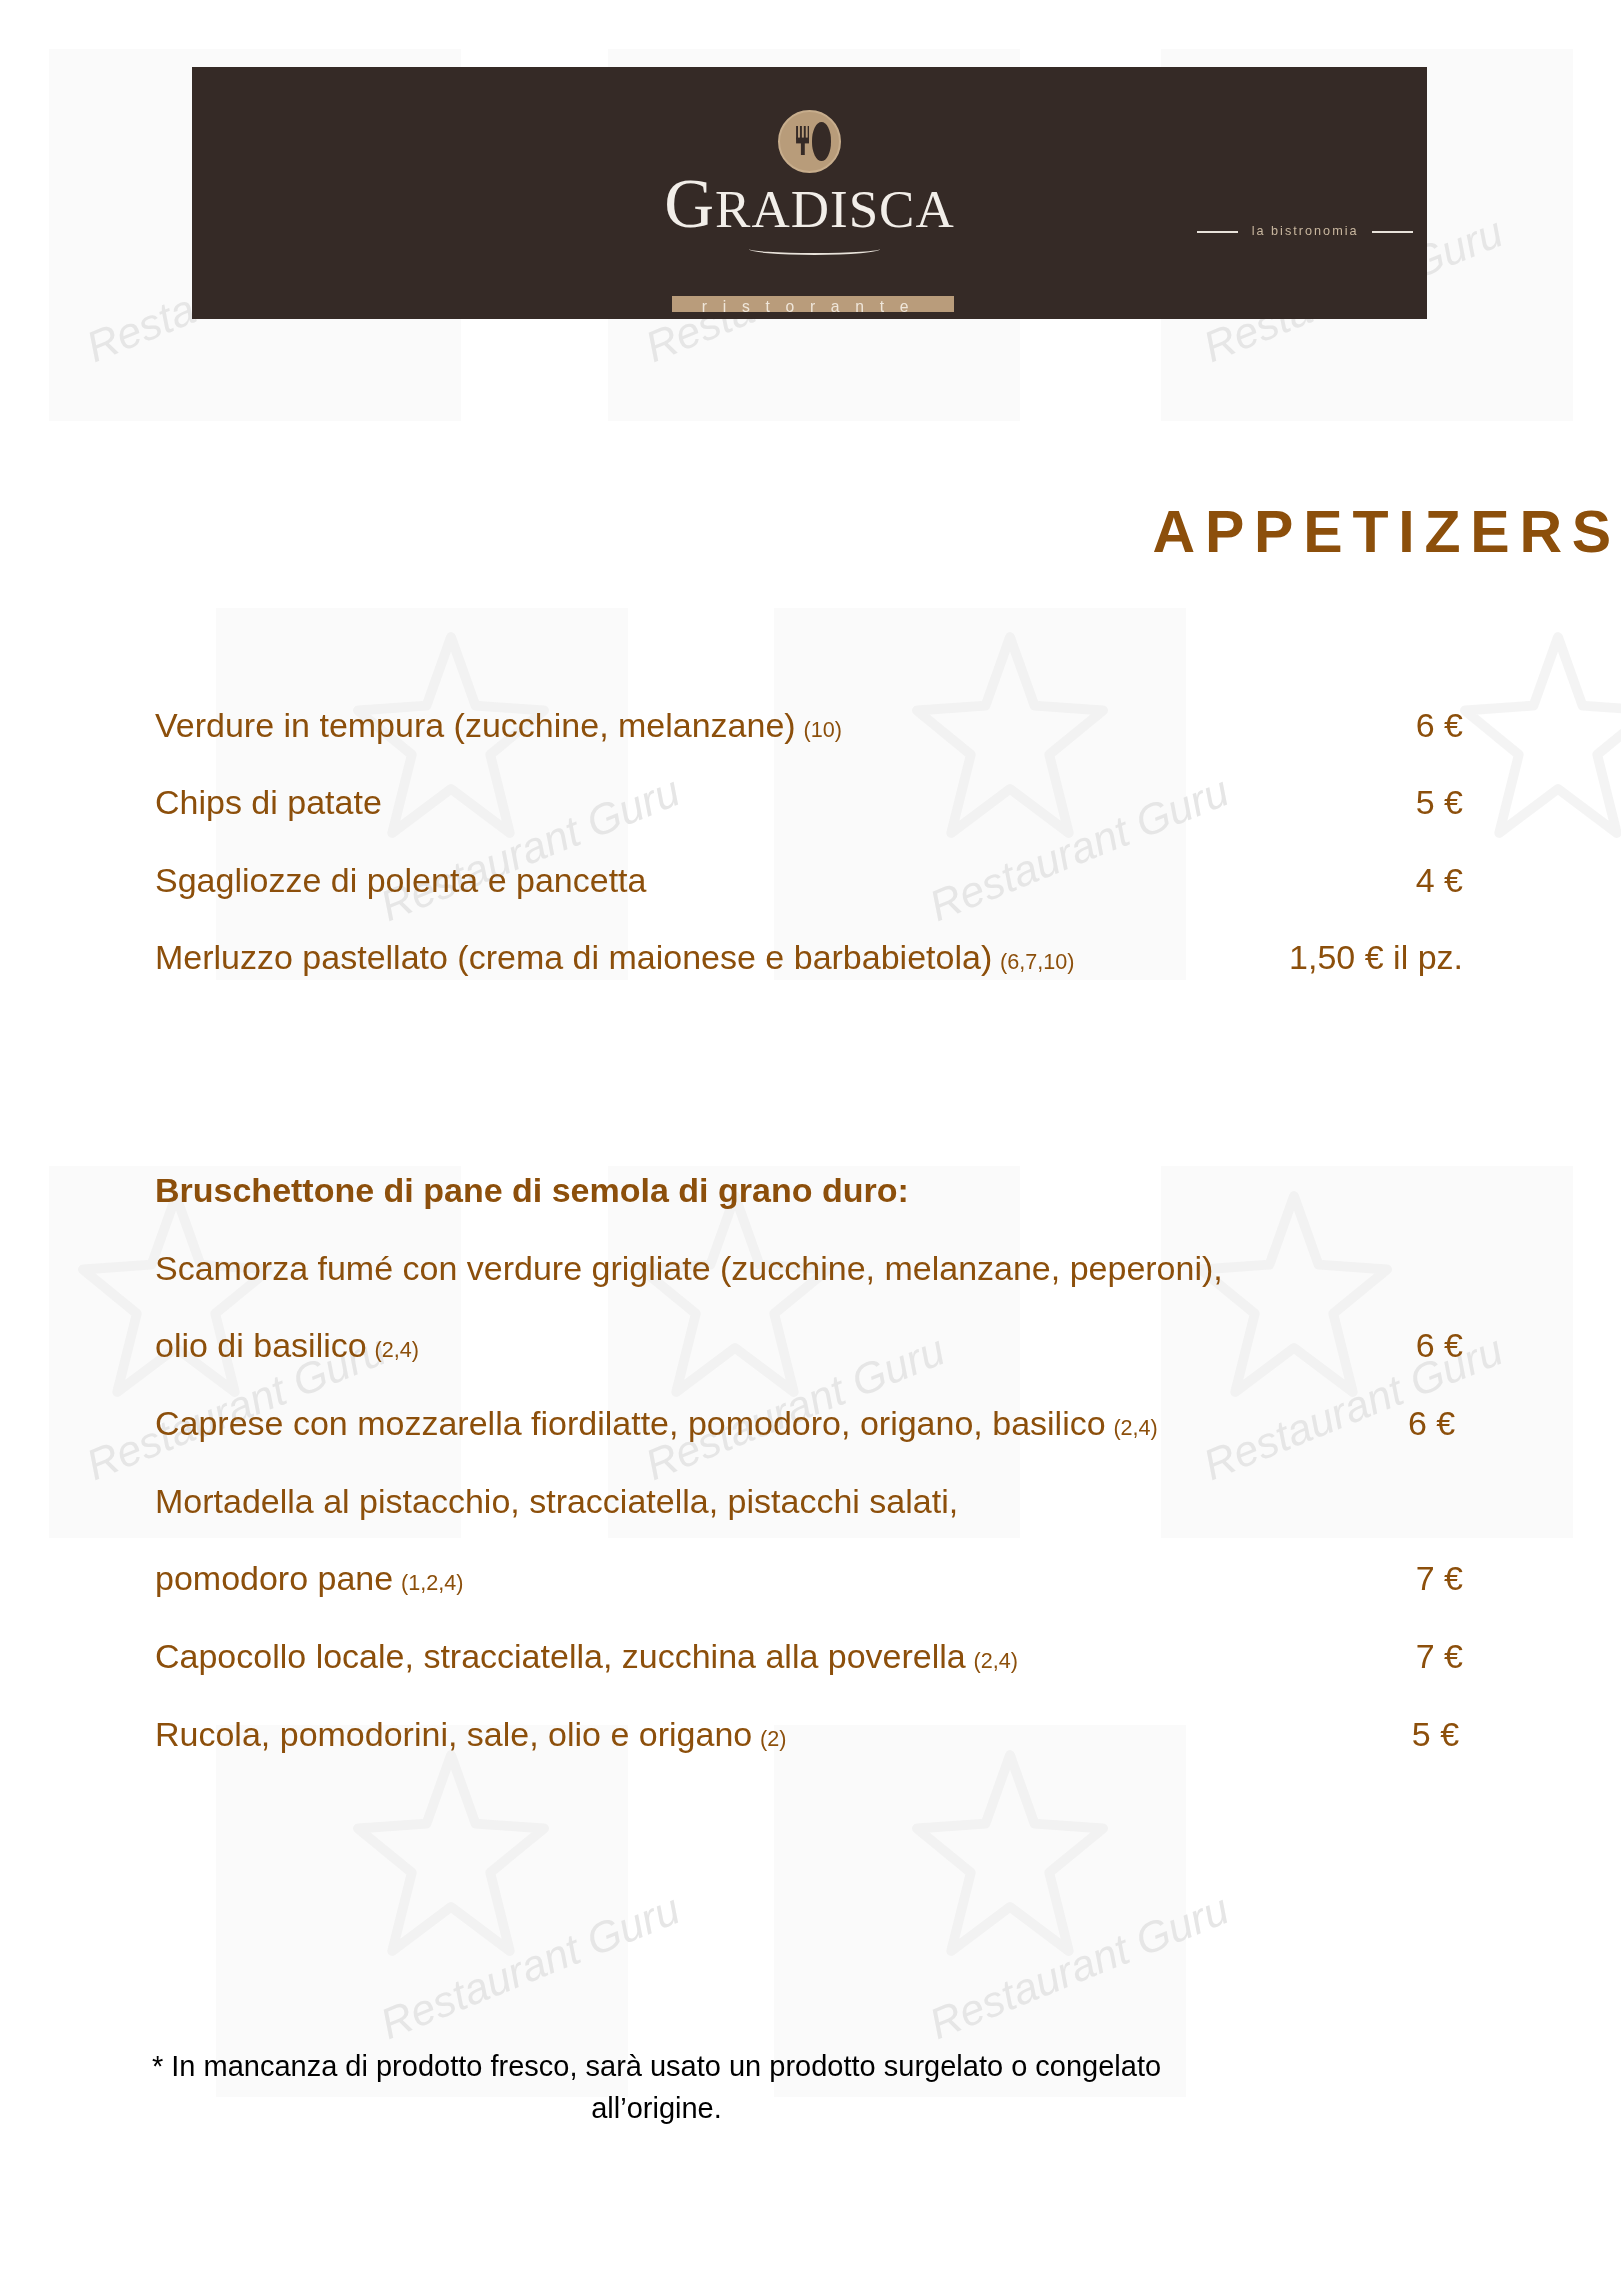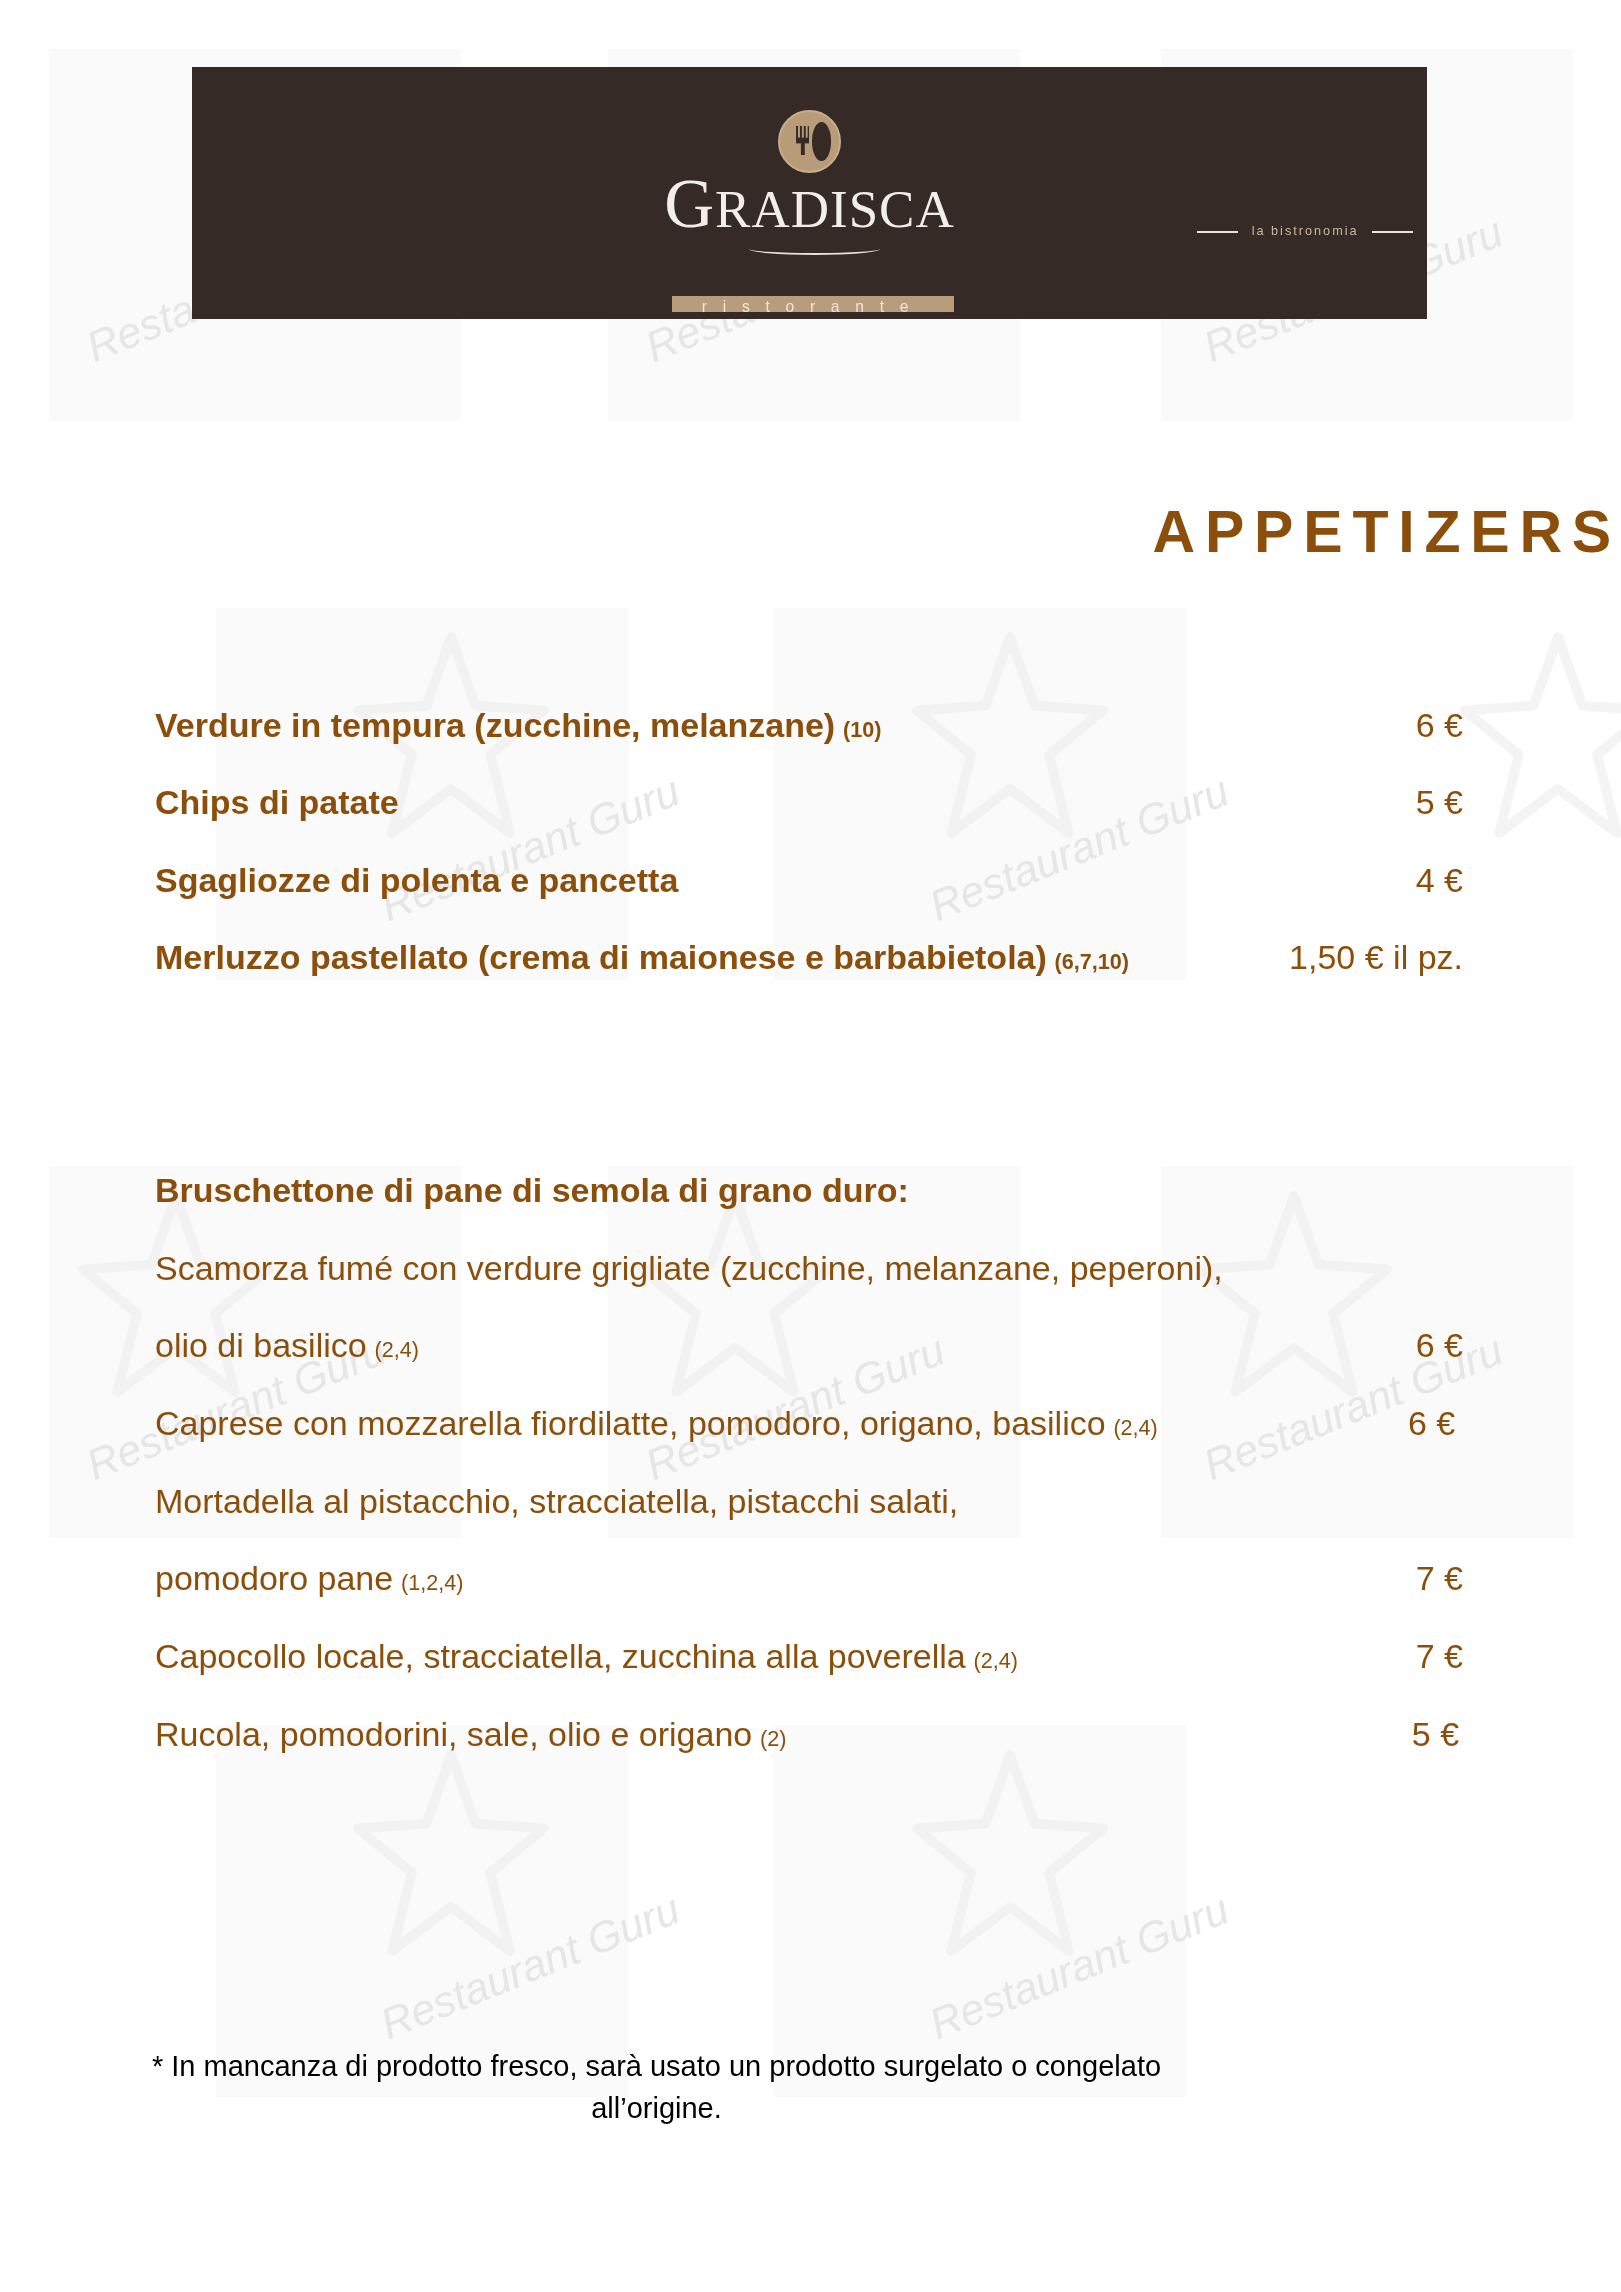--- a/index.html
+++ b/index.html
@@ -52,21 +52,21 @@
   }
   .title {
     position: absolute; left: 0; width: 1621px; top: 498px; text-align: right; z-index: 1;
     font-size: 59px; font-weight: bold; letter-spacing: 9.8px; color: #8c4f0b;
   }
   .row {
     position: absolute; left: 155px; width: 1308px; z-index: 1;
     display: flex; justify-content: space-between; align-items: baseline;
     font-size: 34px; line-height: 43px; color: #8c4f0b;
   }
-  .row .name.bold { font-weight: bold; }
+  .row .name.bold { font-weight: normal; }
   .row .allergens { font-size: 21.6px; margin-left: 7.8px; }
   .row .price { white-space: nowrap; }
   .row.light .name { font-weight: normal; }
   .section-head { font-weight: bold; }
   .note {
     position: absolute; left: 0; width: 1313px; text-align: center; z-index: 1;
     font-size: 29px; line-height: 43px; color: #000000;
   }
 </style>
 </head>

